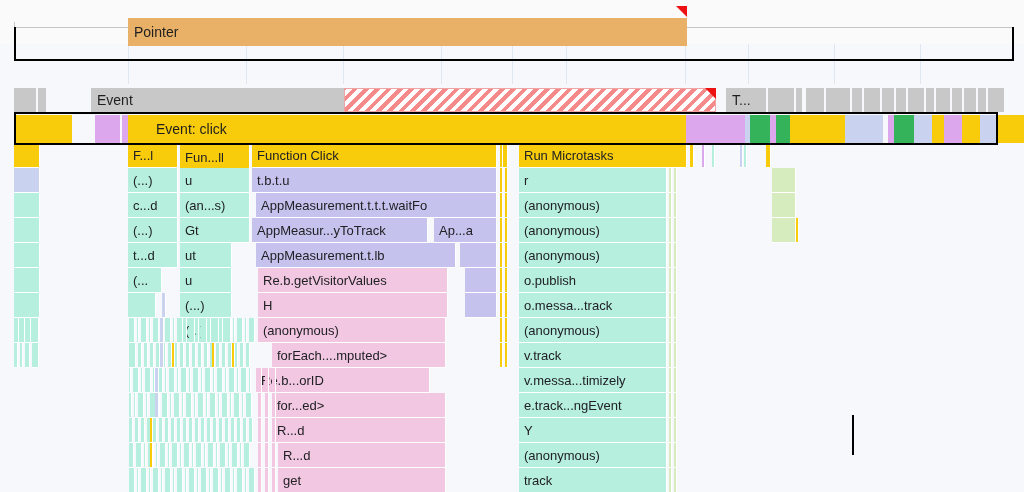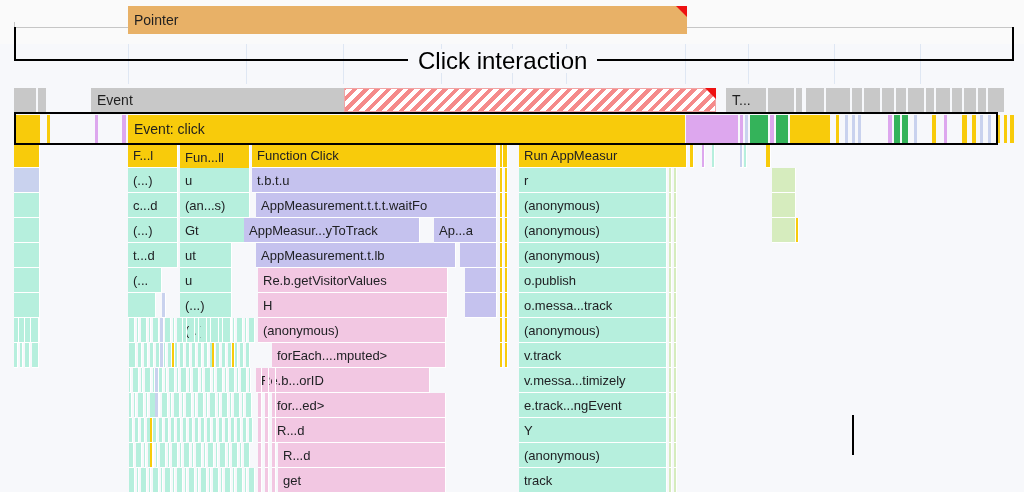--- a/index.html
+++ b/index.html
@@ -44,20 +44,21 @@
     height: 1px;
     background: #c6c6c6;
   }
   .pointer-bar {
     position: absolute;
     background: #e8b167;
     font-size: 14px;
     color: #1f1f1f;
     display: flex;
     align-items: center;
+    margin-top: 12px;
   }
   .pointer-bar .lbl { padding-left: 6px; }
   .redtri {
     position: absolute;
     width: 0; height: 0;
     border-style: solid;
     border-width: 0 11px 11px 0;
     border-color: transparent #ee1111 transparent transparent;
   }
   .task-bar {
@@ -79,20 +80,21 @@
     border: 1px solid #f0a5a5;
     box-sizing: border-box;
   }
   .event-bar {
     position: absolute;
     background: #f8cb0b;
     font-size: 14px;
     color: #1f1f1f;
     display: flex;
     align-items: center;
+    padding-left: 22px;
   }
   .event-bar .lbl { padding-left: 6px; }
   .callout-box {
     position: absolute;
     border: 2px solid #000;
     box-sizing: border-box;
     background: transparent;
     pointer-events: none;
   }
   .callout-label {
@@ -223,21 +225,21 @@
         <span class="lbl">F...l</span>
       </div>
       <div class="bar yellow" style="left: 180px; top: 143px; width: 70px; height: 29px;">
         <span class="lbl">Fun...ll</span>
       </div>
       <div class="bar yellow" style="left: 252px; top: 143px; width: 245px; height: 25px;">
         <span class="lbl">Function Click</span>
       </div>
       <div class="bar yellow" style="left: 500px; top: 143px; width: 7px; height: 25px;"></div>
       <div class="bar yellow" style="left: 519px; top: 143px; width: 168px; height: 25px;">
-        <span class="lbl">Run AppMeasur</span>
+        <span class="lbl">Run Microtasks</span>
       </div>
       <div class="bar yellow" style="left: 690px; top: 143px; width: 4px; height: 25px;"></div>
       <div class="bar lavender" style="left: 14px; top: 168px; width: 26px; height: 25px;"></div>
       <div class="bar teal" style="left: 128px; top: 168px; width: 50px; height: 25px;">
         <span class="lbl">(...)</span>
       </div>
       <div class="bar teal" style="left: 180px; top: 168px; width: 70px; height: 25px;">
         <span class="lbl">u</span>
       </div>
       <div class="bar purple" style="left: 252px; top: 168px; width: 245px; height: 25px;">
@@ -261,21 +263,21 @@
         <span class="lbl">(anonymous)</span>
       </div>
       <div class="bar mint" style="left: 772px; top: 193px; width: 24px; height: 25px;"></div>
       <div class="bar teal" style="left: 14px; top: 218px; width: 26px; height: 25px;"></div>
       <div class="bar teal" style="left: 128px; top: 218px; width: 50px; height: 25px;">
         <span class="lbl">(...)</span>
       </div>
       <div class="bar teal" style="left: 180px; top: 218px; width: 70px; height: 25px;">
         <span class="lbl">Gt</span>
       </div>
-      <div class="bar purple" style="left: 244px; top: 218px; width: 176px; height: 25px;">
+      <div class="bar purple" style="left: 252px; top: 218px; width: 176px; height: 25px;">
         <span class="lbl">AppMeasur...yToTrack</span>
       </div>
       <div class="bar purple" style="left: 434px; top: 218px; width: 63px; height: 25px;">
         <span class="lbl">Ap...a</span>
       </div>
       <div class="bar teal" style="left: 519px; top: 218px; width: 148px; height: 25px;">
         <span class="lbl">(anonymous)</span>
       </div>
       <div class="bar mint" style="left: 772px; top: 218px; width: 24px; height: 25px;"></div>
       <div class="bar teal" style="left: 14px; top: 243px; width: 26px; height: 25px;"></div>
@@ -592,19 +594,18 @@
       <div class="bar yellow" style="left: 505px; top: 193px; width: 3px; height: 25px;"></div>
       <div class="bar yellow" style="left: 505px; top: 218px; width: 3px; height: 25px;"></div>
       <div class="bar yellow" style="left: 505px; top: 243px; width: 3px; height: 25px;"></div>
       <div class="bar yellow" style="left: 505px; top: 268px; width: 3px; height: 25px;"></div>
       <div class="bar yellow" style="left: 505px; top: 293px; width: 3px; height: 25px;"></div>
       <div class="bar yellow" style="left: 505px; top: 318px; width: 3px; height: 25px;"></div>
       <div class="bar yellow" style="left: 505px; top: 343px; width: 3px; height: 25px;"></div>
     </div>
 
   <div class="callout-box" style="left:14px;top:27px;width:1000px;height:34px;border-top:none;"></div>
-  <div class="callout-label" style="left:408px;top:49px;">Click interaction</div>
 
   <div class="callout-box" style="left:14px;top:112px;width:984px;height:33px;"></div>
 
   <div class="leader" style="left:852px;top:415px;width:2px;height:40px;"></div>
 
 </div>
 
 </body></html>

